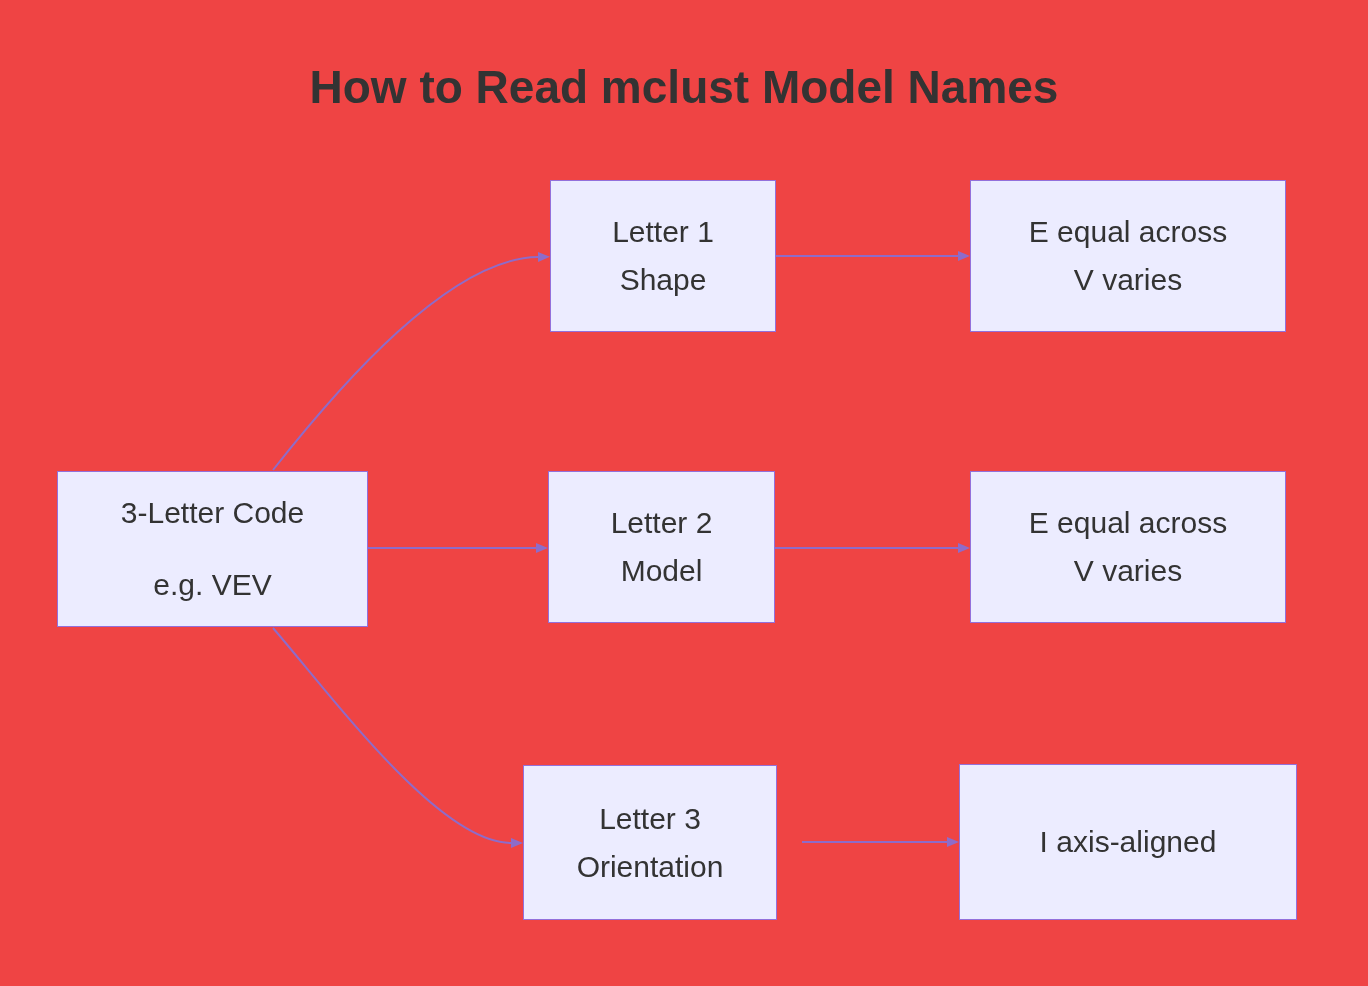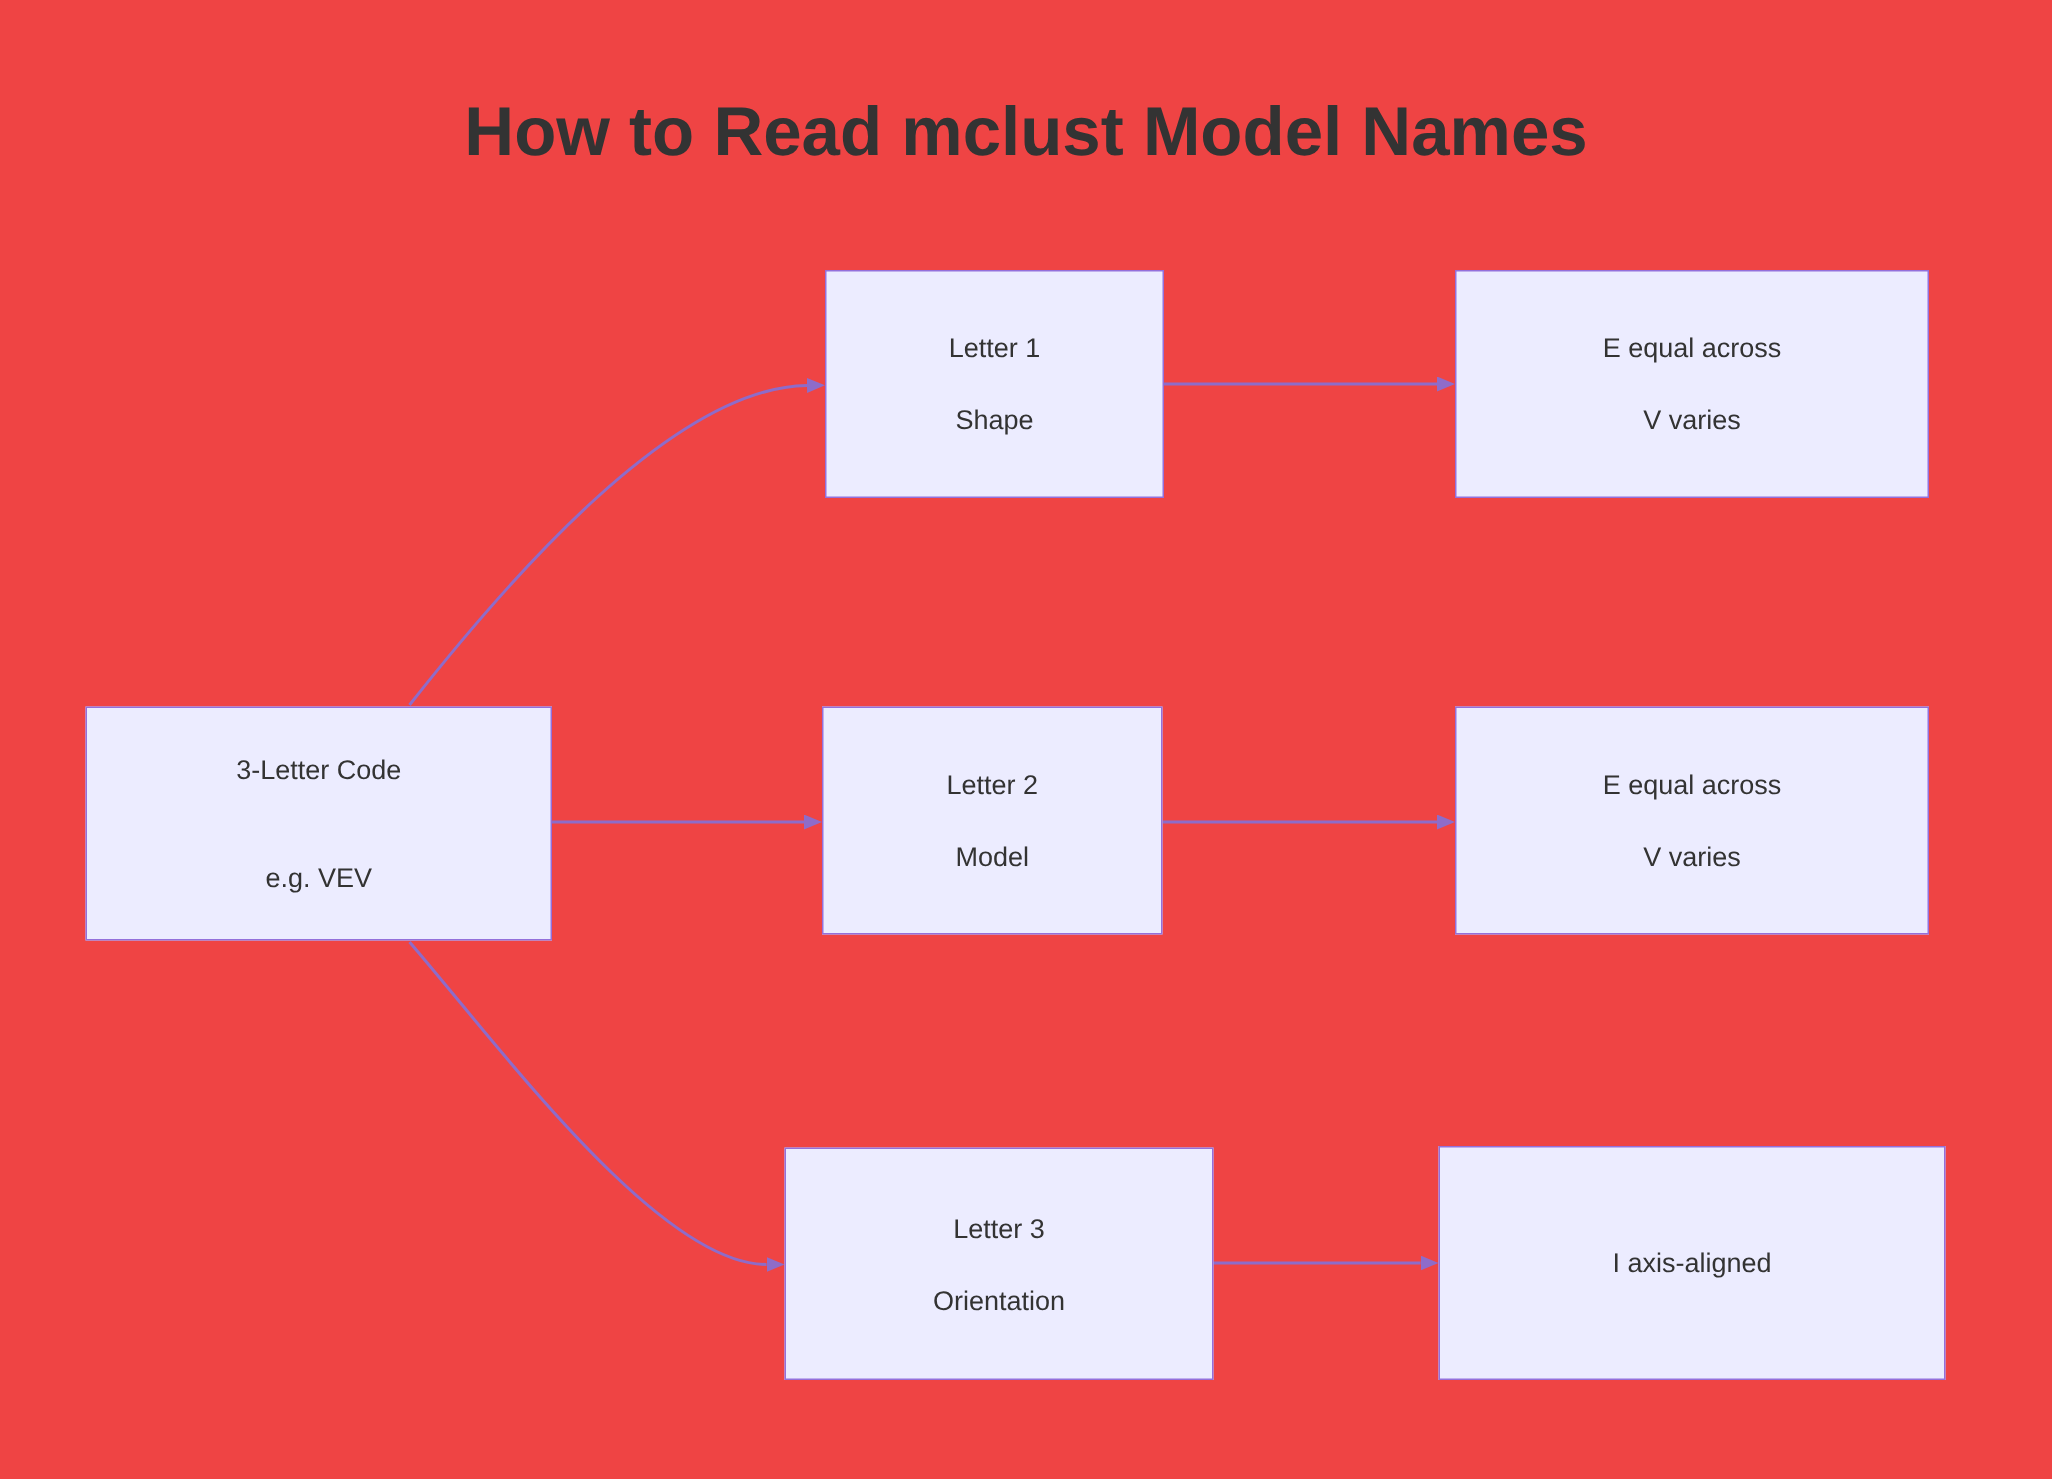--- a/index.html
+++ b/index.html
@@ -40,32 +40,32 @@
     box-sizing: border-box;
     background: #ECECFF;
     border: 1.5px solid #9370DB;
     display: flex;
     flex-direction: column;
     align-items: center;
     justify-content: center;
     text-align: center;
   }
   .node .line {
-    font-size: 18px;
+    font-size: 30px;
     line-height: 48px;
     color: #333333;
     white-space: nowrap;
   }
   
   .node-code    { left: 57px;  top: 471px; width: 311px; height: 156px; gap: 24px; }
   .node-letter1 { left: 550px; top: 180px; width: 226px; height: 152px; }
   .node-result1 { left: 970px; top: 180px; width: 316px; height: 152px; }
   .node-letter2 { left: 548px; top: 471px; width: 227px; height: 152px; }
   .node-result2 { left: 970px; top: 471px; width: 316px; height: 152px; }
-  .node-letter3 { left: 523px; top: 765px; width: 286px; height: 155px; }
+  .node-letter3 { left: 523px; top: 765px; width: 254px; height: 155px; }
   .node-result3 { left: 959px; top: 764px; width: 338px; height: 156px; }
 </style>
 </head>
 <body>
 
 <div class="canvas">
 
   <div class="diagram-title">How to Read mclust Model Names</div>
 
   <svg class="edges-layer" width="1368" height="986" viewBox="0 0 1368 986" xmlns="http://www.w3.org/2000/svg" aria-hidden="true">

